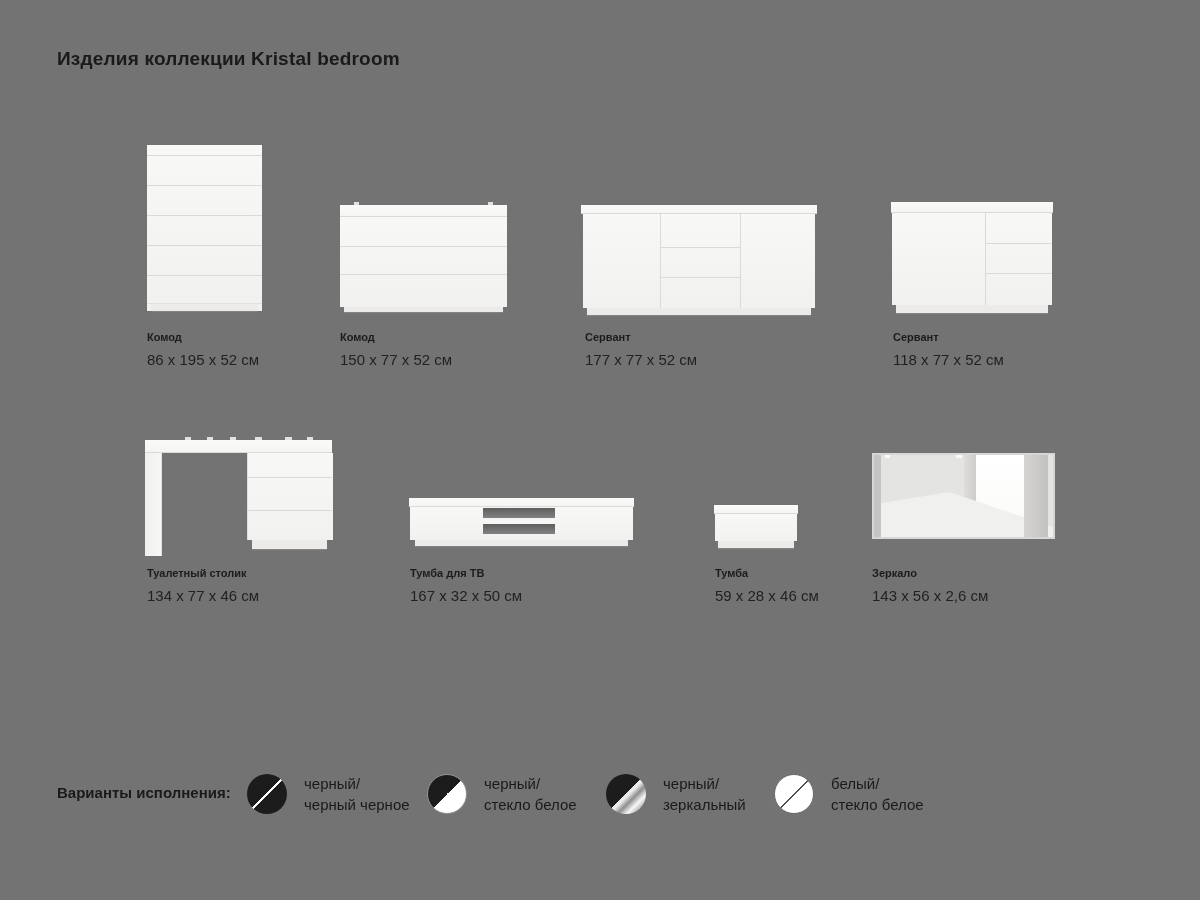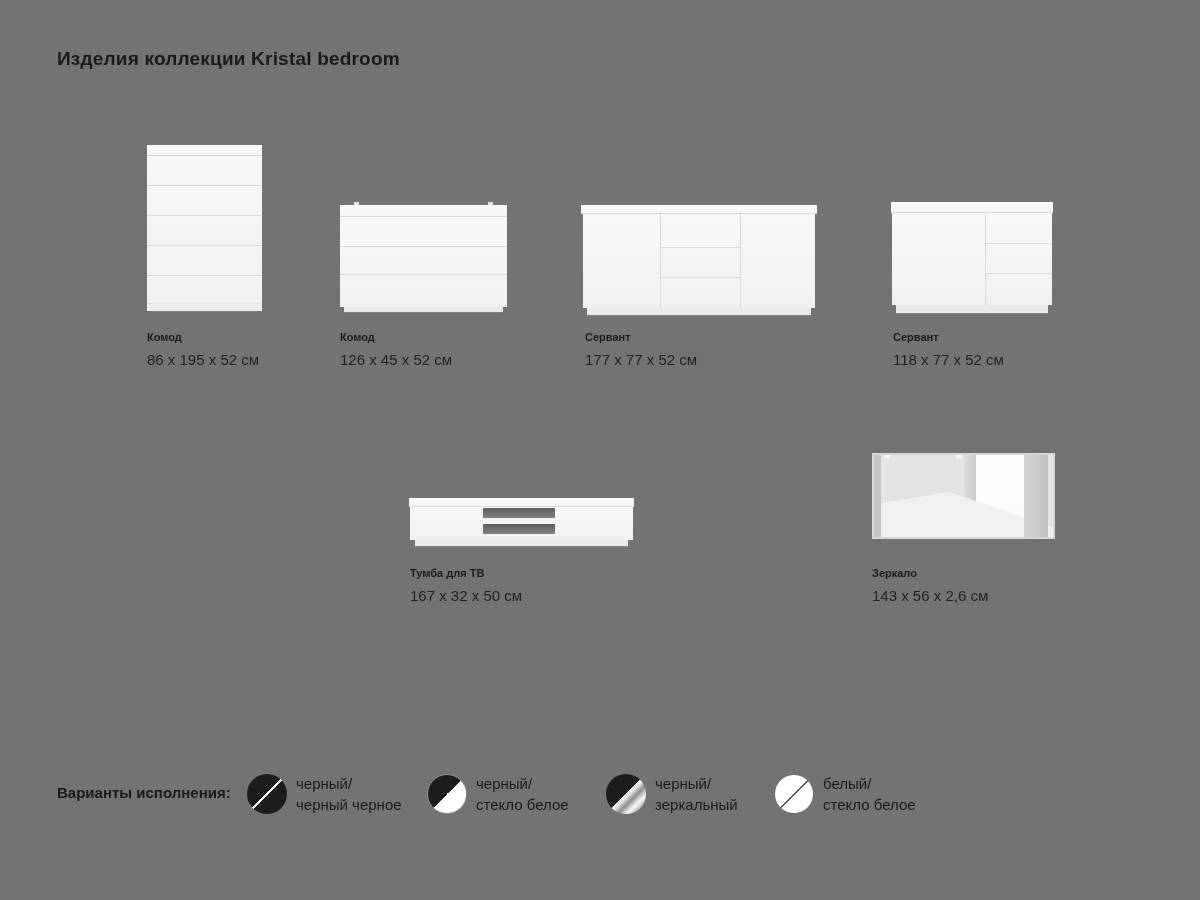--- a/index.html
+++ b/index.html
@@ -15,21 +15,21 @@
   .vline{position:absolute;width:1px;background:#dbdad8;}
   .plinth{position:absolute;background:#ecebe9;box-shadow:0 1px 1px rgba(160,160,156,.35);}
   .post{position:absolute;background:#e3e2e0;}
   .darkslot{position:absolute;background:linear-gradient(180deg,#5e5e5e,#828282);}
 
   .plabel{position:absolute;}
   .pname{font-size:11px;font-weight:600;color:#1c1c1c;line-height:19px;}
   .pdims{font-size:15px;font-weight:400;color:#222222;line-height:19px;margin-top:3px;}
 
   .variants-label{position:absolute;left:57px;top:784px;font-size:15px;font-weight:600;color:#1a1a1a;}
-  .variant{position:absolute;top:773px;display:flex;align-items:center;gap:9px;}
+  .variant{position:absolute;top:773px;display:flex;align-items:center;gap:17px;}
   .sw{width:40px;height:40px;border-radius:50%;flex:0 0 auto;box-sizing:border-box;}
   .sw-bb{background:linear-gradient(135deg,#1c1c1c 0 48%,#ffffff 48% 52%,#1c1c1c 52% 100%);}
   .sw-bw{background:linear-gradient(135deg,#1c1c1c 50%,#ffffff 50%);border:1px solid #929292;}
   .sw-bm{background:linear-gradient(135deg,#1c1c1c 50%,#ececec 50% 54%,#8f8f8f 64%,#f7f7f7 76%,#9e9e9e 90%,#fbfbfb 100%);}
   .sw-ww{background:linear-gradient(135deg,#ffffff 0 48.8%,#4d4d4d 48.8% 51.4%,#ffffff 51.4% 100%);border:1px solid #707070;}
   .vtext{font-size:15px;line-height:21px;font-weight:500;color:#1a1a1a;}
 
   .mirror-frame{position:absolute;left:0;top:0;width:179px;height:82px;border:2px solid #d7d7d5;background:#e6e6e4;overflow:hidden;}
   .mr{position:absolute;top:0;bottom:0;}
 </style>
@@ -61,21 +61,21 @@
       <div class="post" style="left:14px;top:0;width:5px;height:5px;"></div>
       <div class="post" style="left:148px;top:0;width:5px;height:5px;"></div>
       <div class="slab" style="position:absolute;left:0;right:0;top:3px;height:11px;"></div>
       <div class="surf" style="position:absolute;left:0;right:0;top:15px;height:90px;"></div>
       <div class="hline" style="left:0;right:0;top:44px;"></div>
       <div class="hline" style="left:0;right:0;top:72px;"></div>
       <div class="plinth" style="left:4px;right:4px;top:105px;height:5px;"></div>
     </div>
     <div class="plabel" style="left:0;top:126px;width:190px;">
       <div class="pname">Комод</div>
-      <div class="pdims">126 x 45 x 52 см</div>
+      <div class="pdims">150 x 77 x 52 см</div>
     </div>
   </div>
 
   <div class="product" style="left:583px;top:205px;width:240px;height:180px;">
     <div class="art" style="width:232px;height:110px;">
       <div class="slab" style="position:absolute;left:-2px;right:-2px;top:0;height:8px;"></div>
       <div class="surf" style="position:absolute;left:0;right:0;top:9px;height:94px;"></div>
       <div class="vline" style="left:77px;top:9px;height:94px;"></div>
       <div class="vline" style="left:157px;top:9px;height:94px;"></div>
       <div class="hline" style="left:78px;width:79px;top:42px;"></div>
@@ -96,36 +96,67 @@
       <div class="hline" style="left:94px;right:0;top:41px;"></div>
       <div class="hline" style="left:94px;right:0;top:71px;"></div>
       <div class="plinth" style="left:4px;right:4px;top:103px;height:8px;"></div>
     </div>
     <div class="plabel" style="left:1px;top:126px;width:180px;">
       <div class="pname">Сервант</div>
       <div class="pdims">118 x 77 x 52 см</div>
     </div>
   </div>
 
+  <div class="product" style="left:145px;top:436px;width:210px;height:180px;">
+    <div class="art" style="width:187px;height:120px;">
+      <div class="post" style="left:40px;top:1px;width:6px;height:4px;"></div>
+      <div class="post" style="left:62px;top:1px;width:6px;height:4px;"></div>
+      <div class="post" style="left:85px;top:1px;width:6px;height:4px;"></div>
+      <div class="post" style="left:110px;top:1px;width:7px;height:4px;"></div>
+      <div class="post" style="left:140px;top:1px;width:7px;height:4px;"></div>
+      <div class="post" style="left:162px;top:1px;width:6px;height:4px;"></div>
+      <div class="slab" style="position:absolute;left:0;right:0;top:4px;height:12px;"></div>
+      <div style="position:absolute;left:0;top:17px;width:16px;height:103px;background:linear-gradient(90deg,#f0f0ee,#f7f7f5);border-right:1px solid #e3e2e0;"></div>
+      <div class="surf" style="position:absolute;left:102px;top:17px;width:85px;height:87px;border-left:1px solid #e0dfdd;"></div>
+      <div class="hline" style="left:102px;width:85px;top:41px;"></div>
+      <div class="hline" style="left:102px;width:85px;top:74px;"></div>
+      <div class="plinth" style="left:107px;width:75px;top:104px;height:9px;"></div>
+    </div>
+    <div class="plabel" style="left:2px;top:128px;width:210px;">
+      <div class="pname">Туалетный столик</div>
+      <div class="pdims">134 x 77 x 46 см</div>
+    </div>
+  </div>
 
   <div class="product" style="left:410px;top:498px;width:230px;height:120px;">
     <div class="art" style="width:223px;height:48px;">
       <div class="slab" style="position:absolute;left:-1px;right:-1px;top:0;height:8px;"></div>
       <div class="surf" style="position:absolute;left:0;right:0;top:9px;height:33px;"></div>
       <div class="darkslot" style="left:73px;width:72px;top:10px;height:10px;"></div>
       <div style="position:absolute;left:73px;width:72px;top:20px;height:6px;background:#f6f6f4;box-shadow:0 1px 0 rgba(120,120,120,.35);"></div>
       <div class="darkslot" style="left:73px;width:72px;top:26px;height:10px;"></div>
       <div class="plinth" style="left:5px;right:5px;top:42px;height:6px;"></div>
     </div>
     <div class="plabel" style="left:0;top:66px;width:230px;">
       <div class="pname">Тумба для ТВ</div>
       <div class="pdims">167 x 32 x 50 см</div>
     </div>
   </div>
 
+  <div class="product" style="left:715px;top:505px;width:160px;height:115px;">
+    <div class="art" style="width:82px;height:43px;">
+      <div class="slab" style="position:absolute;left:-1px;right:-1px;top:0;height:8px;"></div>
+      <div class="surf" style="position:absolute;left:0;right:0;top:9px;height:27px;"></div>
+      <div class="plinth" style="left:3px;right:3px;top:36px;height:7px;"></div>
+    </div>
+    <div class="plabel" style="left:0;top:59px;width:160px;">
+      <div class="pname">Тумба</div>
+      <div class="pdims">59 x 28 x 46 см</div>
+    </div>
+  </div>
 
   <div class="product" style="left:872px;top:453px;width:210px;height:165px;">
     <div class="art" style="width:183px;height:86px;">
       <div class="mirror-frame">
         <div class="mr" style="left:0;right:0;background:#e4e4e2;"></div>
         <div class="mr" style="left:50%;width:7%;background:linear-gradient(90deg,#dedddb,#cdccca);"></div>
         <div class="mr" style="left:57%;width:27%;background:linear-gradient(180deg,#ffffff,#fafaf8);"></div>
         <div style="position:absolute;left:0;right:0;bottom:0;height:55%;clip-path:polygon(0 28%,42% 0,100% 78%,100% 100%,0 100%);background:#f0f0ee;"></div>
         <div class="mr" style="left:84%;width:13%;background:linear-gradient(90deg,#d5d4d2,#c3c2c0);"></div>
         <div class="mr" style="left:0;width:4%;background:#c6c5c3;"></div>

